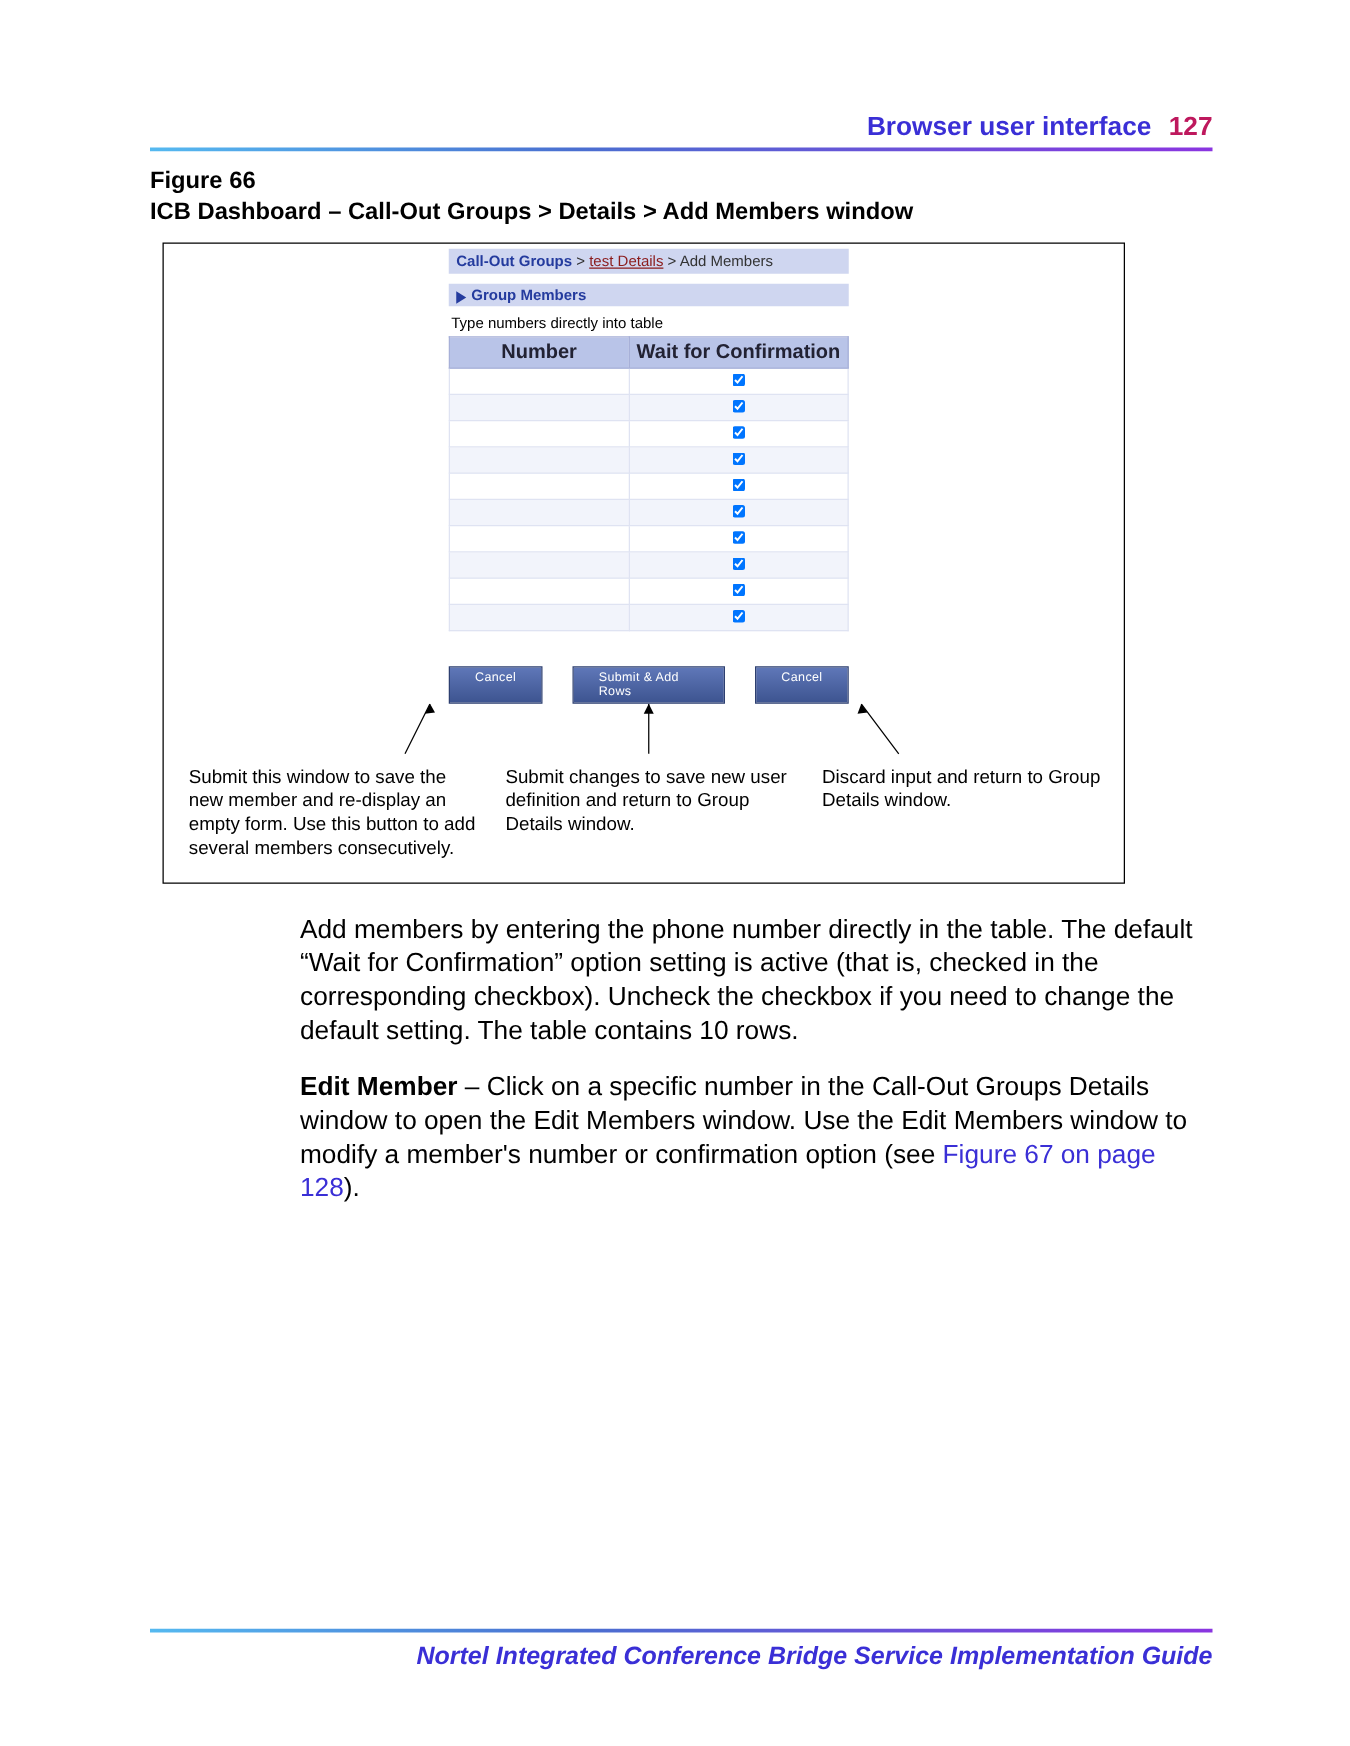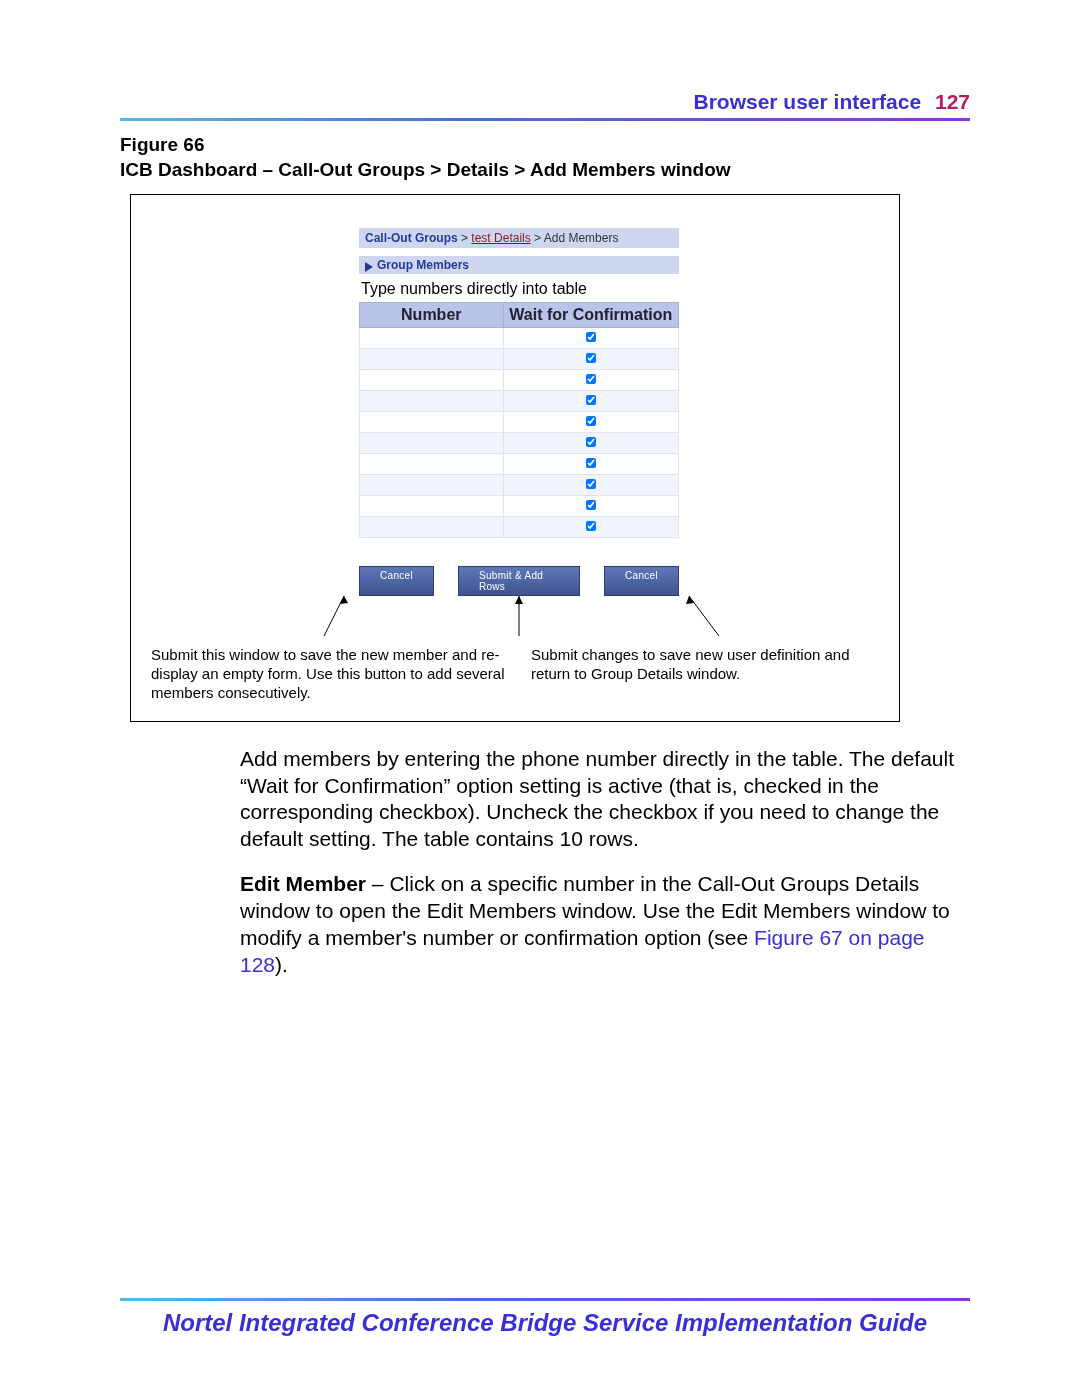--- a/index.html
+++ b/index.html
@@ -34,21 +34,21 @@
   .figure-label {
     font-weight: bold;
     font-size: 19px;
     line-height: 1.3;
     margin: 8px 0 12px 0;
   }
   .figure-box {
     border: 1px solid #000;
     width: 770px;
     margin-left: 10px;
-    padding: 33px 12px 18px 20px;
+    padding: 4px 12px 18px 20px;
     box-sizing: border-box;
     font-size: 0;
   }
   .dash {
     width: 320px;
     margin: 0 auto;
     font-size: 11px;
   }
   .crumb {
     background: #cfd6f0;
@@ -67,21 +67,21 @@
     font-size: 12px;
     margin-top: 8px;
     display: flex;
     align-items: flex-end;
     gap: 4px;
   }
   .tri {
     width: 0; height: 0; border-left: 8px solid #243b9e;
     border-top: 5px solid transparent; border-bottom: 5px solid transparent;
   }
-  .instr { font-size: 16px; margin: 6px 0 0 2px; color: #000; }
+  .instr { font-size: 12px; margin: 6px 0 0 2px; color: #000; }
   table.members {
     border-collapse: collapse;
     width: 100%;
     margin-top: 4px;
   }
   table.members th {
     background: #b9c4e8;
     font-size: 16px;
     font-weight: bold;
     color: #223;
@@ -135,25 +135,25 @@
     left: 120px;
     right: 110px;
   }
   .hr-bottom {
     border: none;
     height: 3px;
     background: linear-gradient(to right,#55b9f0 0%,#4a6fd0 40%,#8a35e0 100%);
     margin-bottom: 8px;
   }
   .footer-title {
-    text-align: center;
+    text-align: right;
     font-weight: bold;
     font-style: italic;
     color: #3a2fd6;
-    font-size: 24px;
+    font-size: 20px;
   }
 </style>
 </head>
 <body>
 
 <div class="page">
 
   <div class="header-row">
     <span class="header-title">Browser user interface</span>
     <span class="page-number">127</span>
@@ -237,20 +237,21 @@
       <line x1="250" y1="0" x2="250" y2="40" stroke="#000" stroke-width="1"></line>
       <line x1="420" y1="0" x2="450" y2="40" stroke="#000" stroke-width="1"></line>
       <polygon points="75,0 71,8 79,7" fill="#000"></polygon>
       <polygon points="250,0 246,8 254,8" fill="#000"></polygon>
       <polygon points="420,0 417,8 425,7" fill="#000"></polygon>
     </svg>
 
     <div class="callout-row">
       <div>Submit this window to save the new member and re-display an empty form. Use this button to add several members consecutively.</div>
       <div>Submit changes to save new user definition and return to Group Details window.</div>
+      <div>Discard input and return to Group Details window.</div>
     </div>
   </div>
 
   <div class="body-text">
     <p>Add members by entering the phone number directly in the table. The default “Wait for Confirmation” option setting is active (that is, checked in the corresponding checkbox). Uncheck the checkbox if you need to change the default setting. The table contains 10 rows.</p>
     <p>
       <b>Edit Member</b><span> – Click on a specific number in the Call-Out Groups Details window to open the Edit Members window. Use the Edit Members window to modify a member's number or confirmation option (see </span><span class="xref">Figure 67 on page 128</span><span>).</span>
     </p>
   </div>
 

